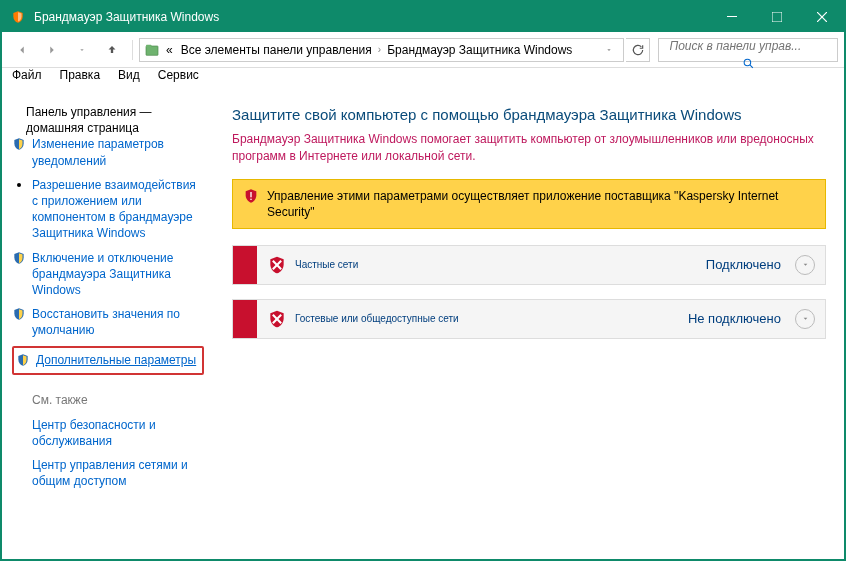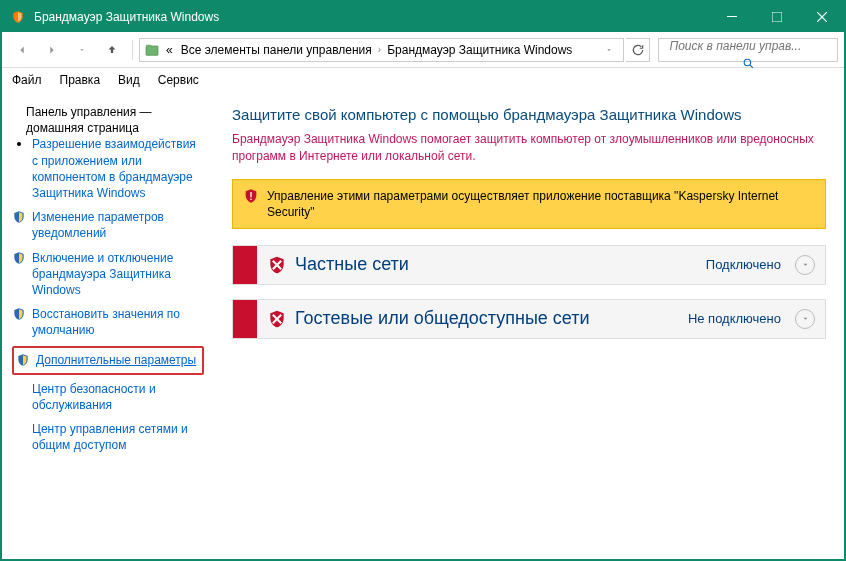--- a/index.html
+++ b/index.html
@@ -21,21 +21,21 @@
 .breadcrumb .bc-icon { width: 16px; height: 16px; }
 .breadcrumb .bc-sep { color: #888; font-size: 10px; }
 .breadcrumb .bc-item { color: #000; padding: 0 2px; }
 .bc-dropdown { color: #888; margin-left: auto; padding: 0 6px; }
 .refresh-btn { width: 24px; height: 24px; border: 1px solid #ccc; border-left: none; display: flex; align-items: center; justify-content: center; color: #555; }
 .searchbox { width: 180px; height: 24px; border: 1px solid #ccc; margin-left: 6px; display: flex; align-items: center; padding: 0 6px; color: #999; gap: 4px; flex-direction: column; }
 .searchbox input { border: none; outline: none; flex: 1; font-size: 12px; color: #999; font-style: italic; }
 .searchbox .search-icon { color: #0066cc; }
 
 
-.menubar { height: 24px; display: flex; align-items: center; padding: 0 10px; gap: 18px; font-size: 12px; }
+.menubar { height: 24px; display: flex; padding: 0 10px; gap: 18px; font-size: 12px; }
 .menubar .menu-item { cursor: pointer; }
 
 
 .body { flex: 1; display: flex; overflow: hidden; }
 
 
 .sidebar { width: 212px; padding: 12px 10px 10px 10px; font-size: 12px; }
 .sidebar-home { color: #000; padding-left: 14px; line-height: 1.35; }
 .sidebar-list { list-style: none; }
 .sidebar-item { display: flex; align-items: flex-start; gap: 6px; margin-bottom: 8px; cursor: pointer; line-height: 1.35; }
@@ -52,21 +52,21 @@
 .main { flex: 1; padding: 14px 18px; overflow: auto; }
 .main h1 { color: #0a4b7a; font-size: 15px; font-weight: normal; margin-bottom: 8px; }
 .main .desc { color: #be185d; font-size: 12px; line-height: 1.4; margin-bottom: 14px; }
 .info-banner { background: #ffd24a; border: 1px solid #e6b800; display: flex; align-items: flex-start; padding: 8px 10px; gap: 8px; margin-bottom: 16px; font-size: 12px; line-height: 1.35; }
 .info-banner .info-icon { width: 16px; height: 16px; flex-shrink: 0; }
 
 .net-panel { display: flex; align-items: stretch; border: 1px solid #ddd; margin-bottom: 14px; height: 40px; }
 .net-panel .red-strip { width: 24px; background: #c8102e; }
 .net-panel .net-body { flex: 1; display: flex; align-items: center; padding: 0 10px; gap: 8px; background: #f5f5f5; }
 .net-panel .net-shield { width: 20px; height: 20px; }
-.net-panel .net-title { color: #003e7e; font-size: 18px; flex: 1; }
+.net-panel .net-title { color: #003e7e; font-size: 10px; flex: 1; }
 .net-panel .net-status { color: #003e7e; font-size: 13px; margin-right: 6px; }
 .net-panel .expander { width: 20px; height: 20px; border: 1px solid #bbb; border-radius: 50%; display: flex; align-items: center; justify-content: center; color: #888; font-size: 10px; cursor: pointer; }
 
 
 .shield-svg { display: block; }
 </style>
 </head>
 <body>
 
 <div class="titlebar">
@@ -152,29 +152,29 @@
   <span class="menu-item">Вид</span>
   <span class="menu-item">Сервис</span>
 </div>
 
 <div class="body">
 
   <div class="sidebar">
     <div class="sidebar-home">Панель управления — домашняя страница</div>
     <ul class="sidebar-list">
       <li class="sidebar-item">
-        <span class="bullet"></span>
-        <span class="link">Разрешение взаимодействия с приложением или компонентом в брандмауэре Защитника Windows</span>
-      </li>
-      <li class="sidebar-item">
         <span class="shield-mini"><svg width="14" height="14" viewBox="0 0 24 24">
               <path fill="#2b6cb0" d="M12 2l8 3v6c0 5-3.4 9.7-8 11-4.6-1.3-8-6-8-11V5l8-3z"></path>
               <path fill="#ffd24a" d="M12 4v16.8c3.4-1.1 6-4.8 6-8.8V6.2L12 4z"></path>
             </svg></span>
         <span class="link">Изменение параметров уведомлений</span>
+      </li>
+      <li class="sidebar-item">
+        <span class="bullet"></span>
+        <span class="link">Разрешение взаимодействия с приложением или компонентом в брандмауэре Защитника Windows</span>
       </li>
       <li class="sidebar-item">
         <span class="shield-mini"><svg width="14" height="14" viewBox="0 0 24 24">
               <path fill="#2b6cb0" d="M12 2l8 3v6c0 5-3.4 9.7-8 11-4.6-1.3-8-6-8-11V5l8-3z"></path>
               <path fill="#ffd24a" d="M12 4v16.8c3.4-1.1 6-4.8 6-8.8V6.2L12 4z"></path>
             </svg></span>
         <span class="link">Включение и отключение брандмауэра Защитника Windows</span>
       </li>
       <li class="sidebar-item">
         <span class="shield-mini"><svg width="14" height="14" viewBox="0 0 24 24">
@@ -186,20 +186,21 @@
       <li class="highlight-box">
         <div class="sidebar-item" style="margin-bottom:0">
           <span class="shield-mini"><svg width="14" height="14" viewBox="0 0 24 24">
                 <path fill="#2b6cb0" d="M12 2l8 3v6c0 5-3.4 9.7-8 11-4.6-1.3-8-6-8-11V5l8-3z"></path>
                 <path fill="#ffd24a" d="M12 4v16.8c3.4-1.1 6-4.8 6-8.8V6.2L12 4z"></path>
               </svg></span>
           <span class="link" style="text-decoration: underline">Дополнительные параметры</span>
         </div>
       </li>
     </ul>
+    <div class="sidebar-section">См. также</div>
     <div class="sidebar-link-plain">Центр безопасности и обслуживания</div>
     <div class="sidebar-link-plain">Центр управления сетями и общим доступом</div>
   </div>
 
   <div class="main">
     <h1>Защитите свой компьютер с помощью брандмауэра Защитника Windows</h1>
     <p class="desc">Брандмауэр Защитника Windows помогает защитить компьютер от злоумышленников или вредоносных программ в Интернете или локальной сети.</p>
 
     <div class="info-banner">
       <span class="info-icon"><svg width="16" height="16" viewBox="0 0 24 24">

